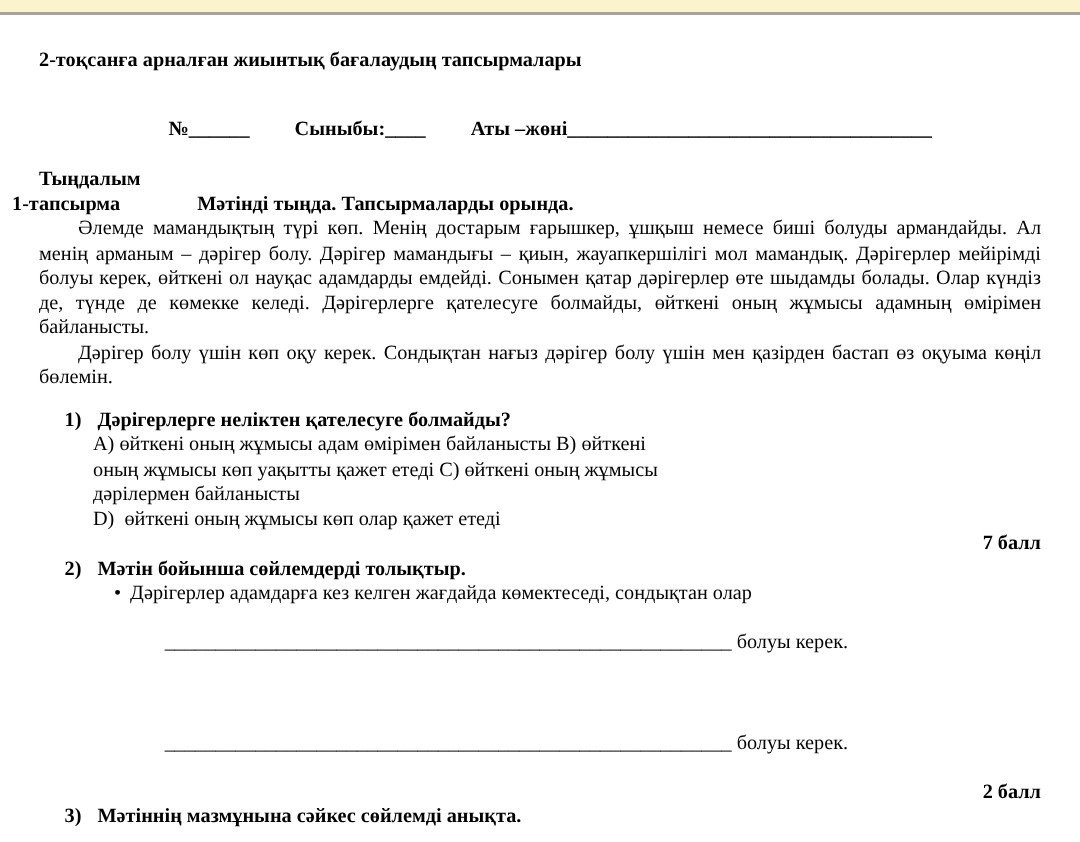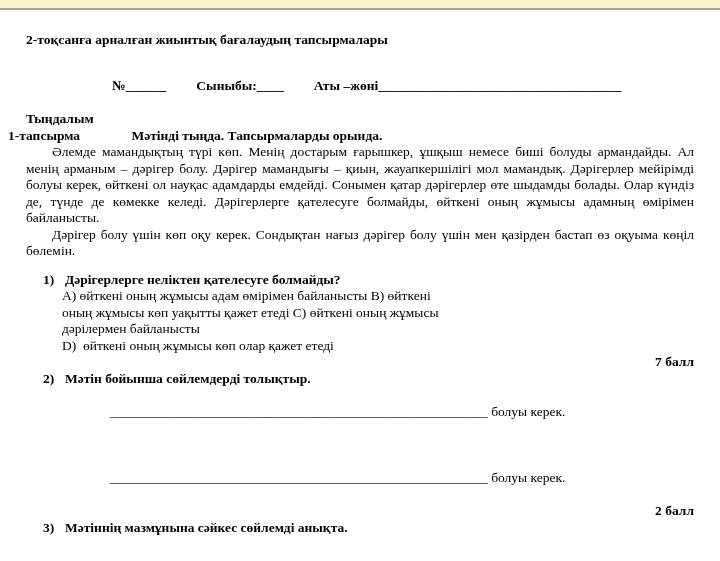--- a/index.html
+++ b/index.html
@@ -98,20 +98,23 @@
     </div>
     <div class="points">7 балл</div>
   </div>
 
   <div class="question">
     <div class="q-head">
       <span class="q-num b">2)</span><span class="b">Мәтін бойынша сөйлемдерді толықтыр.</span>
     </div>
     <div class="bullets">
       <div class="bullet-item spaced">
+        <div>
+          <span class="bullet-dot">•</span><span>Дәрігерлер адамдарға кез келген жағдайда көмектеседі, сондықтан олар</span>
+        </div>
         <div class="blank-line">
           <span>________________________________________________________</span><span> болуы керек.</span>
         </div>
       </div>
       <div class="bullet-item">
         <div class="blank-line">
           <span>________________________________________________________</span><span> болуы керек.</span>
         </div>
       </div>
     </div>

